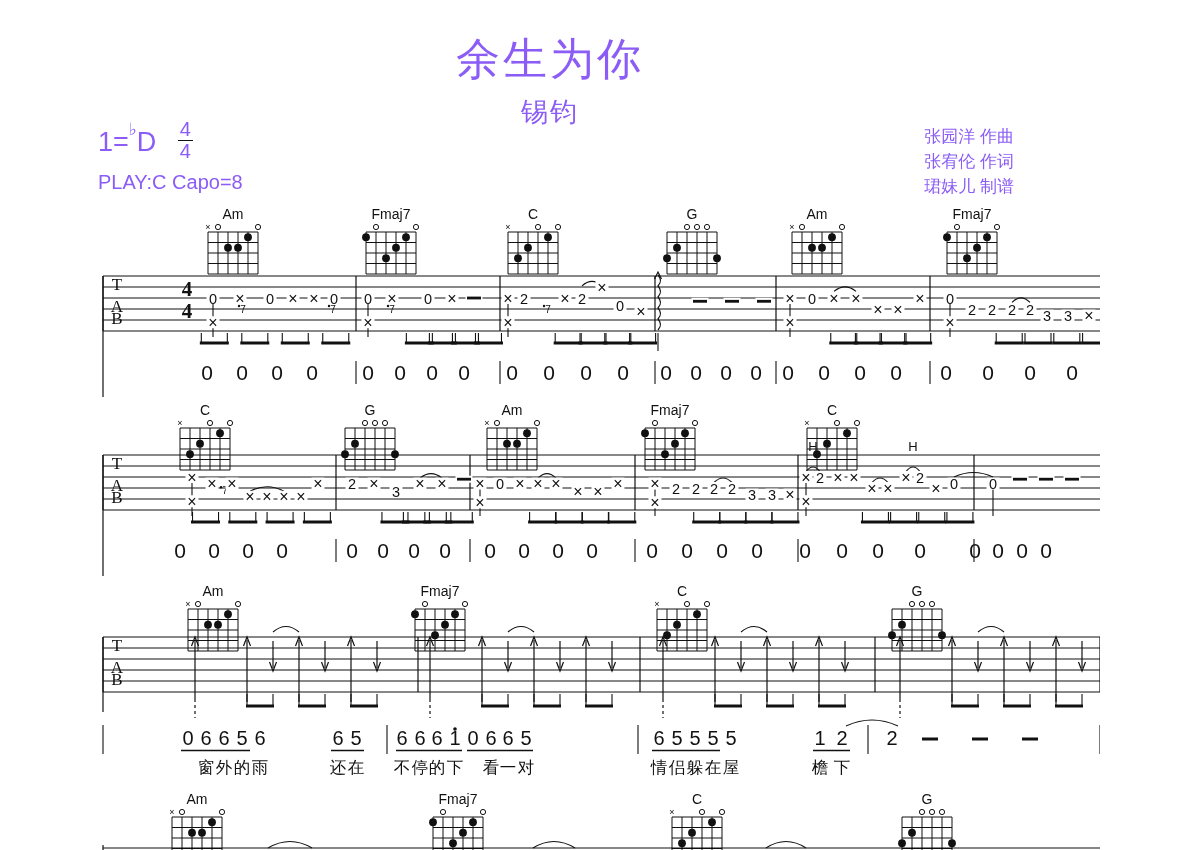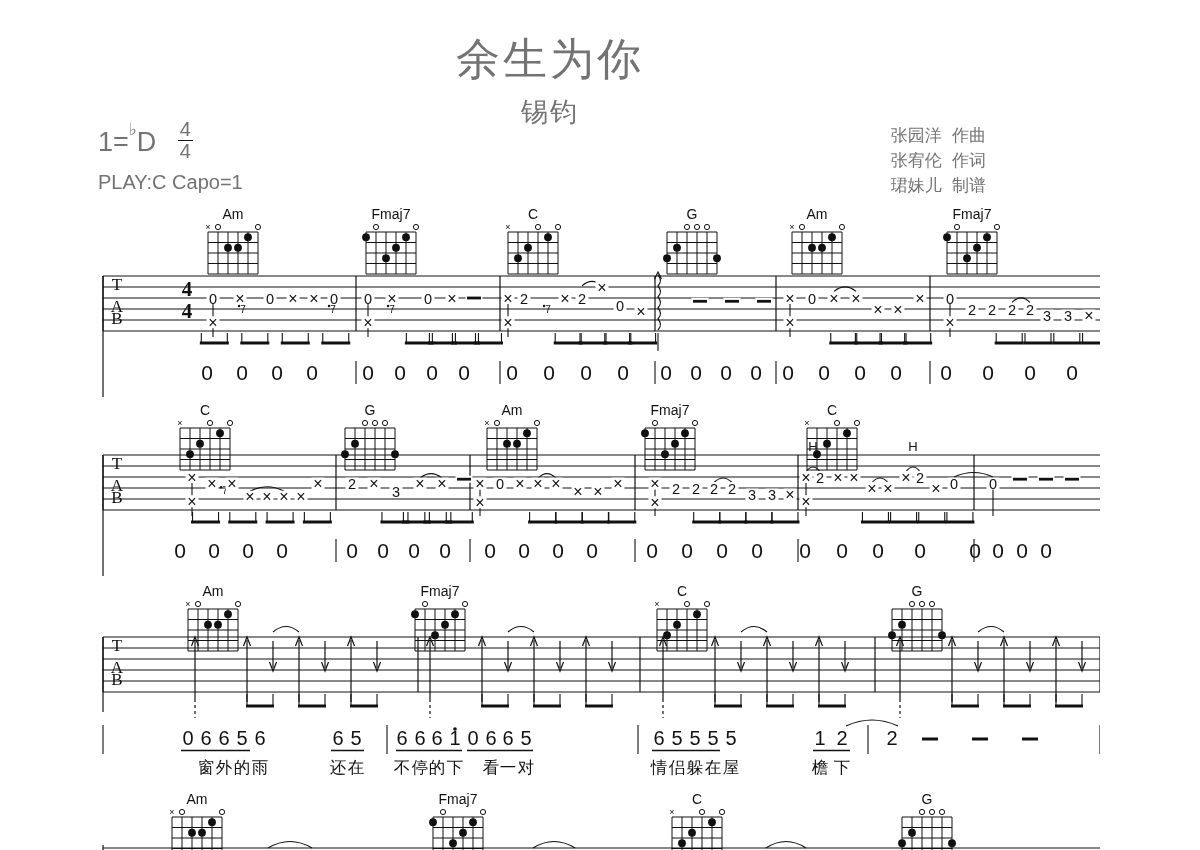--- a/index.html
+++ b/index.html
@@ -1,46 +1,46 @@
 <!DOCTYPE html>
 <html><head>
 <meta charset="utf-8">
 <style>
   html,body{margin:0;padding:0;background:#fff;}
   .page{position:relative;width:1100px;height:850px;background:#fff;overflow:hidden;
-        font-family:"Liberation Sans",sans-serif;color:#737373;}
+        font-family:"Liberation Sans",sans-serif;color:#8b5cf6;}
   .title{position:absolute;top:30px;left:0;width:100%;text-align:center;
          font-size:44px;font-weight:500;letter-spacing:3px;}
   .subtitle{position:absolute;top:94px;left:0;width:100%;text-align:center;
             font-size:27px;font-weight:400;letter-spacing:2px;}
   .keyline{position:absolute;left:98px;top:122px;font-size:27px;}
   .keyline sup{font-size:17px;position:relative;top:-6px;}
   .meter{display:inline-flex;flex-direction:column;align-items:center;vertical-align:middle;
          margin-left:14px;font-size:20px;line-height:1.05;position:relative;top:-3px;}
   .meter .mt{border-bottom:1.6px solid #111;padding:0 2px;}
   .playline{position:absolute;left:98px;top:171px;font-size:20px;}
-  .credits{position:absolute;right:114px;top:124px;text-align:right;font-size:17px;line-height:25px;font-family:Liberation Mono, monospace;}
+  .credits{position:absolute;right:86px;top:124px;text-align:right;font-size:17px;line-height:25px;}
   svg{position:absolute;top:0;left:0;}
 </style>
 </head>
 <body>
 
 <div class="page">
   <div class="title">余生为你</div>
   <div class="subtitle">锡钧</div>
 
   <div class="keyline">
     <span>1=</span><sup>♭</sup><span>D</span>
     <span class="meter">
       <span class="mt">4</span>
       <span class="mb">4</span>
     </span>
   </div>
 
-  <div class="playline">PLAY:C Capo=1</div>
+  <div class="playline">PLAY:C Capo=8</div>
 
   <div class="credits">
     <div>张园洋 作曲</div>
     <div>张宥伦 作词</div>
     <div>珺妹儿 制谱</div>
   </div>
 
   <svg id="score" width="1200" height="850">
       <g>
         <g>

